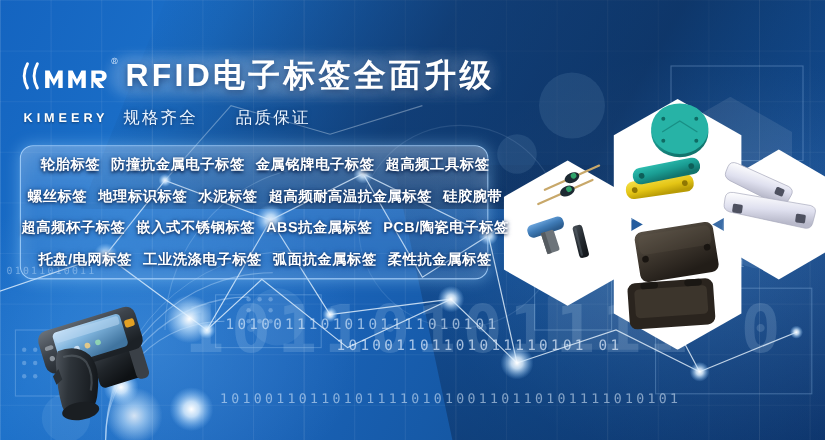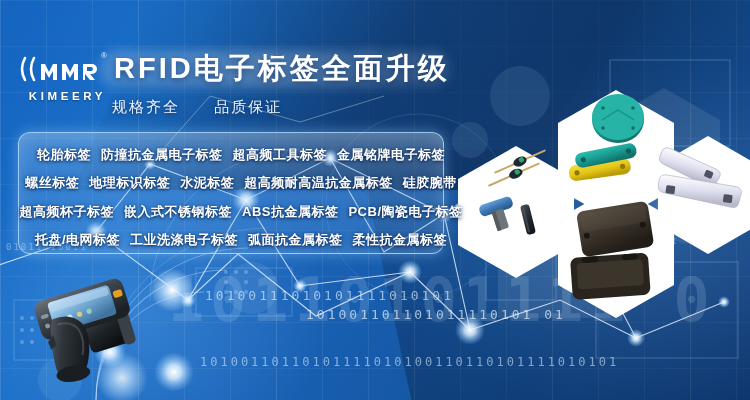--- a/index.html
+++ b/index.html
@@ -38,40 +38,40 @@
   .bin-m2{font-size:13px;color:rgba(226,240,255,.70);left:306px;top:307px;letter-spacing:3px;}
   .bin-m3{font-size:12px;color:rgba(226,240,255,.55);left:200px;top:355px;letter-spacing:3px;}
   .bin-s1{font-size:9px;color:rgba(210,232,255,.45);left:6px;top:242px;letter-spacing:2px;}
   .bin-s2{font-size:9px;color:rgba(210,232,255,.38);left:612px;top:236px;letter-spacing:2px;}
   .bin-s3{font-size:9px;color:rgba(210,232,255,.30);left:560px;top:120px;letter-spacing:2px;}
   
   .net{position:absolute;inset:0;}
   
   .logo{position:absolute;left:14px;top:52px;width:92px;height:58px;text-align:center;}
   .logo-mark{height:34px;display:flex;align-items:center;justify-content:center;position:relative;}
-  .logo-name{color:#fff;font-size:11.5px;letter-spacing:3.6px;font-weight:700;margin-top:4px;
-             text-shadow:0 1px 2px rgba(0,0,0,.4);text-align:right;}
+  .logo-name{color:#fff;font-size:11.5px;letter-spacing:3.6px;font-weight:700;margin-top:16px;
+             text-shadow:0 1px 2px rgba(0,0,0,.4);}
   .reg{position:absolute;right:-1px;top:-1px;font-size:8px;color:#dfeeff;}
   
   .title-wrap{position:absolute;left:104px;top:48px;height:42px;display:flex;align-items:center;padding:0 10px;}
   .title-glow{position:absolute;left:98px;top:50px;width:352px;height:38px;
     background:linear-gradient(90deg, rgba(255,255,255,.16), rgba(255,255,255,.22) 45%, rgba(255,255,255,.06));
     border-radius:19px;filter:blur(5px);}
   .title{position:relative;color:#ffffff;font-size:29px;font-weight:700;letter-spacing:3px;
     text-shadow:0 2px 7px rgba(10,40,90,.75), 0 0 14px rgba(180,220,255,.45);}
   .subtitle{position:absolute;left:112px;top:98px;color:#eaf4ff;font-size:15px;font-weight:400;
     letter-spacing:2px;text-shadow:0 1px 4px rgba(8,35,80,.85);}
   .sub-gap{display:inline-block;width:22px;}
   
   .panel{position:absolute;left:18px;top:132px;width:426px;height:122px;border-radius:12px;
     border:1px solid rgba(176,216,255,.85);
     background:linear-gradient(180deg, rgba(208,232,255,.30) 0%, rgba(150,198,245,.22) 38%, rgba(120,178,236,.18) 100%);
     box-shadow:0 0 14px rgba(150,210,255,.45), inset 0 0 18px rgba(255,255,255,.16);
     display:flex;flex-direction:column;justify-content:center;gap:2px;padding:4px 0;}
-  .prow{display:flex;justify-content:center;align-items:flex-end;gap:10px;height:27px;margin-left:20px;}
+  .prow{display:flex;justify-content:center;align-items:center;gap:10px;height:27px;margin-left:20px;}
   .ptag{color:#ffffff;font-size:13px;font-weight:700;letter-spacing:.5px;white-space:nowrap;
         text-shadow:0 1px 3px rgba(6,30,70,.95), 0 0 5px rgba(20,60,120,.6);}
   
   .device{position:absolute;left:28px;top:272px;width:126px;height:118px;}
   
   .glow{position:absolute;border-radius:50%;background:radial-gradient(circle,#ffffff 0%,rgba(200,230,255,.75) 28%,rgba(140,200,255,0) 70%);}
 </style>
 </head>
 <body>
 
@@ -382,22 +382,22 @@
   <div class="subtitle">
     <span>规格齐全</span>
     <span class="sub-gap"></span>
     <span>品质保证</span>
   </div>
 
   <div class="panel">
     <div class="prow" id="row0">
         <span class="ptag">轮胎标签</span>
         <span class="ptag">防撞抗金属电子标签</span>
+        <span class="ptag">金属铭牌电子标签</span>
         <span class="ptag">超高频工具标签</span>
-        <span class="ptag">金属铭牌电子标签</span>
       </div>
     <div class="prow" id="row1">
         <span class="ptag">螺丝标签</span>
         <span class="ptag">地理标识标签</span>
         <span class="ptag">水泥标签</span>
         <span class="ptag">超高频耐高温抗金属标签</span>
         <span class="ptag">硅胶腕带</span>
       </div>
     <div class="prow" id="row2">
         <span class="ptag">超高频杯子标签</span>

